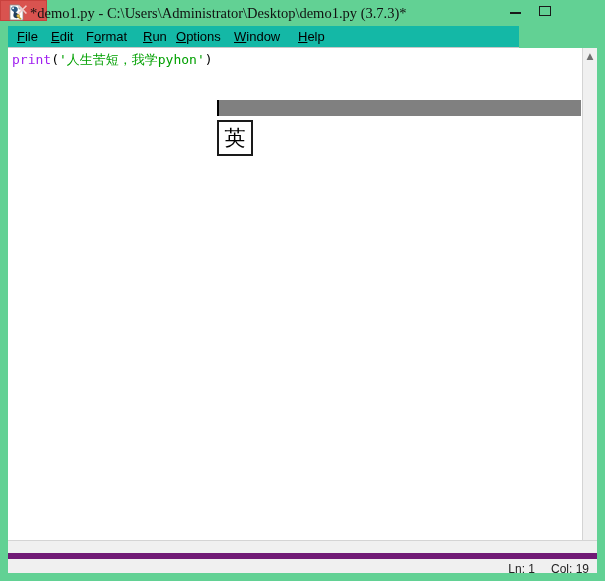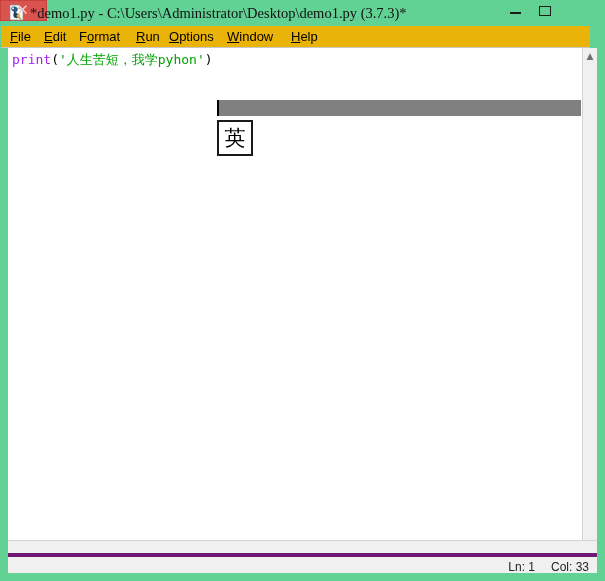--- a/index.html
+++ b/index.html
@@ -86,24 +86,24 @@
     line-height: 19px;
     text-align: center;
     color: #f3c9c8;
     font-size: 15px;
     font-family: "Liberation Sans", sans-serif;
   }
 
   
   #menubar {
     position: absolute;
-    left: 1px; top: 26px;
-    width: 589px;
+    left: 8px; top: 26px;
+    width: 511px;
     height: 22px;
-    background: #eab308;
+    background: #14b8a6;
     border-bottom: 1px solid #c8c8c8;
     box-sizing: border-box;
   }
   .menu-item {
     position: absolute;
     top: 2px;
     height: 18px;
     line-height: 18px;
     font-size: 13px;
     color: #000000;
@@ -208,21 +208,21 @@
     border-top: 1px solid #d4d4d4;
     box-sizing: border-box;
   }
 
   
   #statusbar {
     position: absolute;
     left: 8px; top: 553px;
     width: 589px; height: 20px;
     background: #f0f0f0;
-    border-top: 4px solid #701a75;
+    border-top: 6px solid #701a75;
     box-sizing: border-box;
   }
   .status-cell {
     position: absolute;
     top: 2px;
     height: 16px;
     line-height: 16px;
     font-size: 12px;
     color: #222222;
     white-space: nowrap;
@@ -290,16 +290,16 @@
       <div class="scroll-arrow" id="vscroll-up">▲</div>
       <div id="vscroll-thumb"></div>
       <div class="scroll-arrow" id="vscroll-down">▼</div>
     </div>
   </div>
 
   <div id="hscroll"></div>
 
   <div id="statusbar">
     <div class="status-cell" id="status-ln">Ln: 1</div>
-    <div class="status-cell" id="status-col">Col: 33</div>
+    <div class="status-cell" id="status-col">Col: 19</div>
   </div>
 
 </div>
 
 </body></html>

